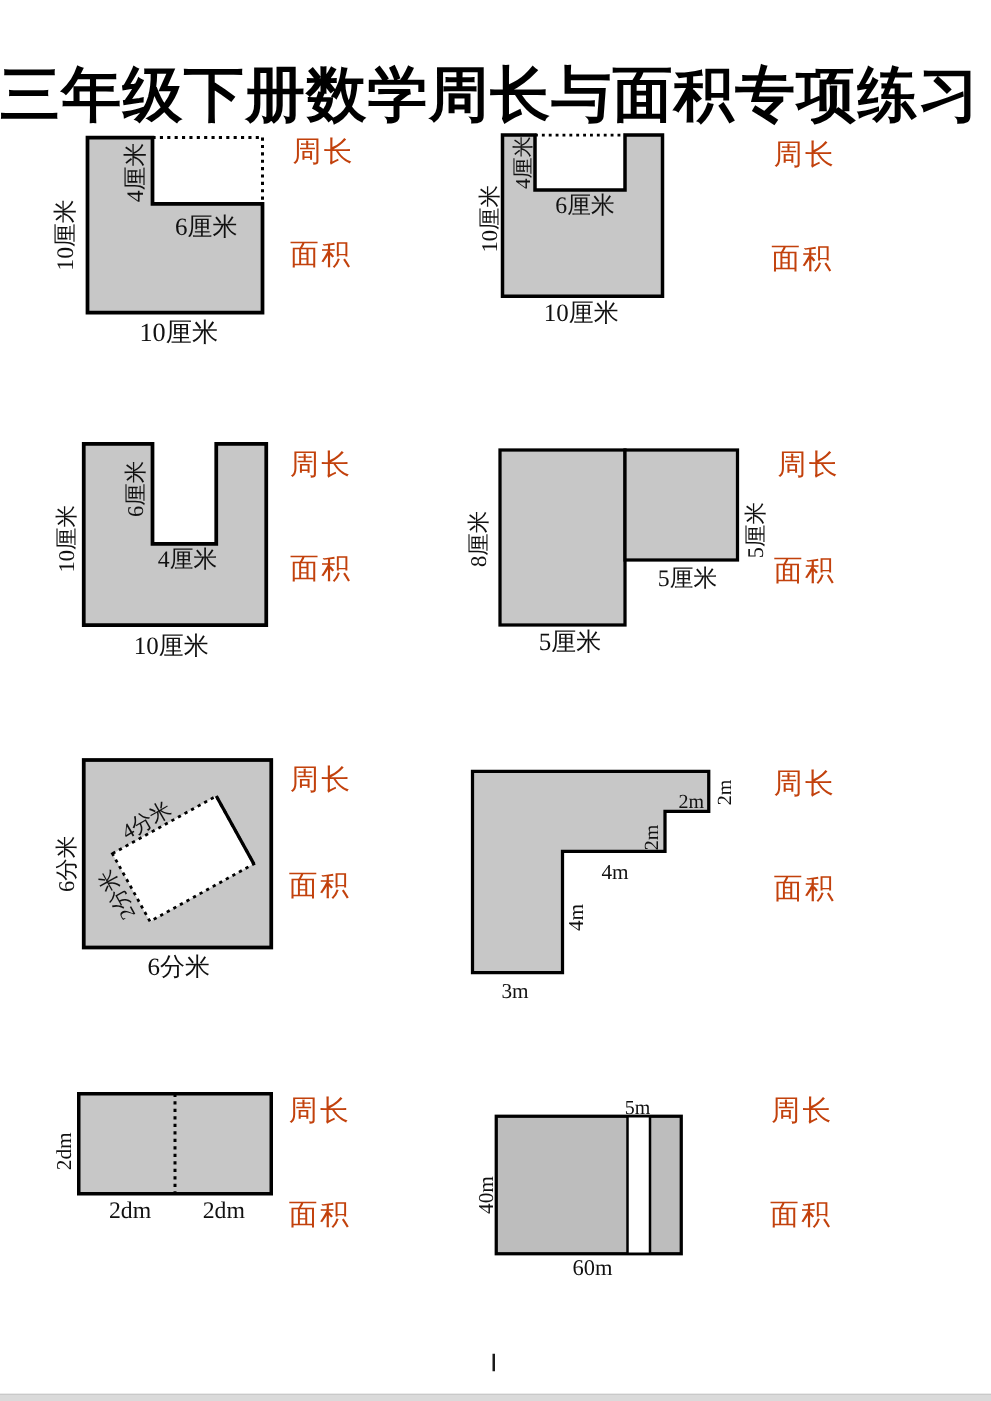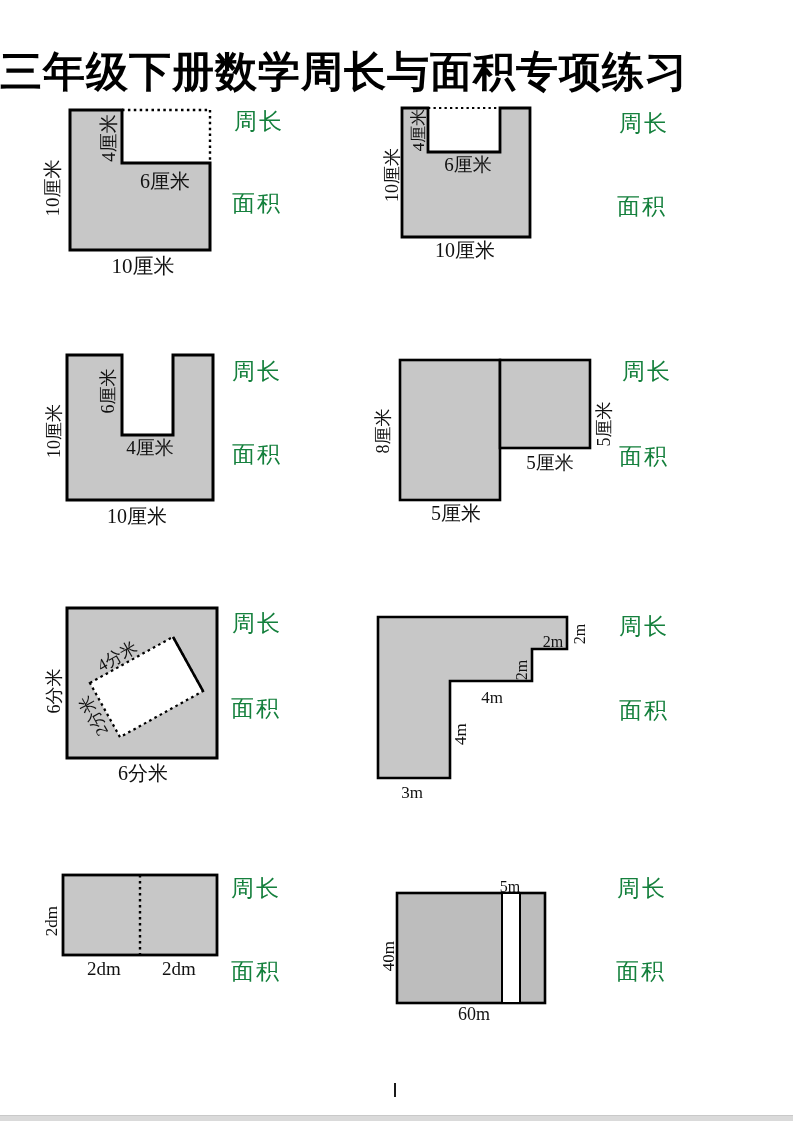--- a/index.html
+++ b/index.html
@@ -9,32 +9,32 @@
     background:#ffffff;
     overflow:hidden;
     font-family:"Liberation Serif", serif;
   }
   #title{
     position:absolute;
     left:0;top:44px;width:684px;
     text-align:right;
     font-family:"Liberation Sans", sans-serif;
     font-weight:900;
-    font-size:42px;
+    font-size:48px;
     letter-spacing:1px;
     color:#000;
     white-space:nowrap;
   }
   .fig{position:absolute;}
   .pa{
     position:absolute;
     font-family:"Liberation Serif", serif;
     font-size:23px;
     letter-spacing:2px;
-    color:#15803d;
+    color:#c2410c;
     white-space:nowrap;
     text-align:right;
   }
   svg text{
     font-family:"Liberation Serif", serif;
     fill:#111111;
   }
   #footer{
     position:absolute;
     left:0;top:1076px;width:793px;

